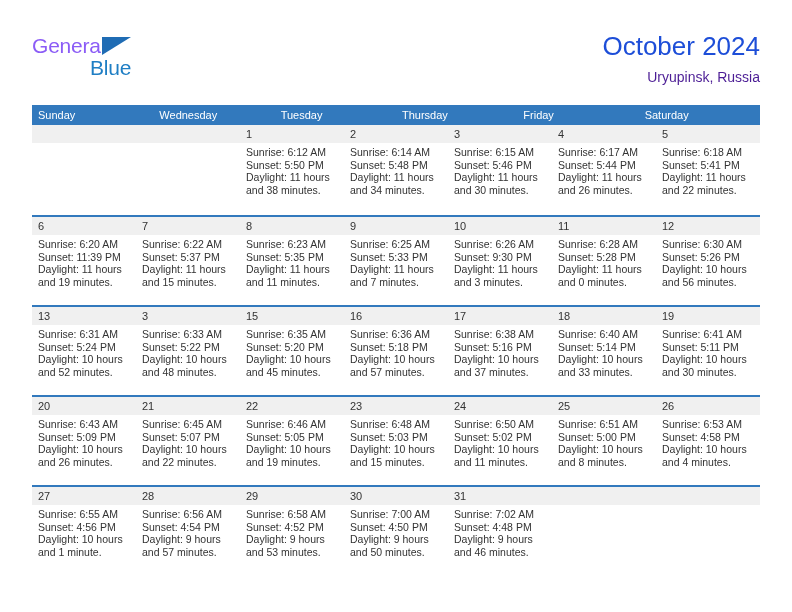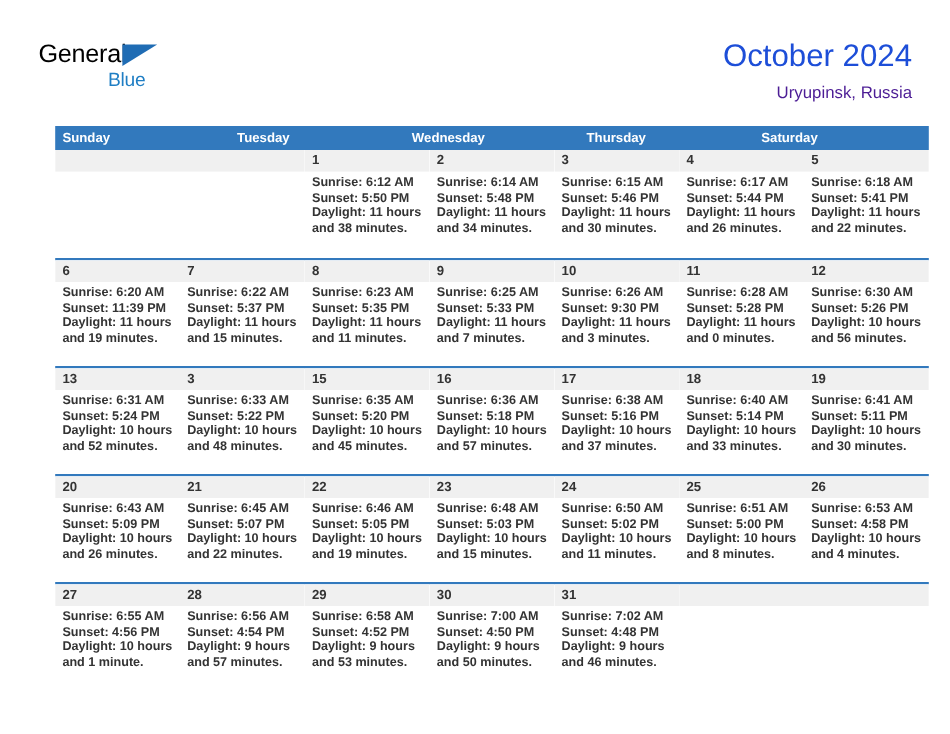--- a/index.html
+++ b/index.html
@@ -35,38 +35,38 @@
     top: 4px;
     width: 180px;
     height: 56px;
   }
   .logo-general {
     position: absolute;
     left: 0;
     top: 0;
     font-size: 21px;
     letter-spacing: -0.2px;
-    color: #000000;
+    color: #8b5cf6;
     line-height: 24px;
     font-family: "Liberation Sans", sans-serif;
   }
   .logo-triangle {
     position: absolute;
     left: 70px;
     top: 3px;
     width: 0;
     height: 0;
     border-left: 29px solid #1f6cb4;
     border-bottom: 18px solid transparent;
   }
   .logo-blue {
     position: absolute;
     left: 58px;
     top: 22px;
-    font-size: 16px;
+    font-size: 21px;
     letter-spacing: -0.2px;
     color: #1f7ec4;
     line-height: 24px;
   }
   .title-block {
     position: absolute;
     right: 0;
     top: 0;
     text-align: right;
   }
@@ -80,24 +80,23 @@
     font-size: 14px;
     color: #4c1d95;
     line-height: 20px;
     margin-top: 5px;
     white-space: nowrap;
   }
 
   
   .calendar {
     position: absolute;
-    left: 46px;
+    left: 32px;
     top: 105px;
     width: 728px;
-    font-weight: bold;
   }
   .weekday-row {
     display: flex;
     background: #3279bd;
     height: 20px;
   }
   .weekday-cell {
     flex: 1 1 0;
     color: #ffffff;
     font-size: 11px;
@@ -161,23 +160,24 @@
     <div class="title-block">
       <div class="cal-title">October 2024</div>
       <div class="cal-subtitle">Uryupinsk, Russia</div>
     </div>
 
   </div>
 
   <div class="calendar">
     <div class="weekday-row">
         <div class="weekday-cell">Sunday</div>
+        <div class="weekday-cell">Wednesday</div>
         <div class="weekday-cell">Tuesday</div>
-        <div class="weekday-cell">Wednesday</div>
         <div class="weekday-cell">Thursday</div>
+        <div class="weekday-cell">Friday</div>
         <div class="weekday-cell">Saturday</div>
       </div>
     <div id="weeks-container">
         <div class="week-row">
           <div class="day-cell empty">
             <div class="day-number-band"></div>
             <div class="day-info">
               <div></div>
               <div></div>
               <div></div>

